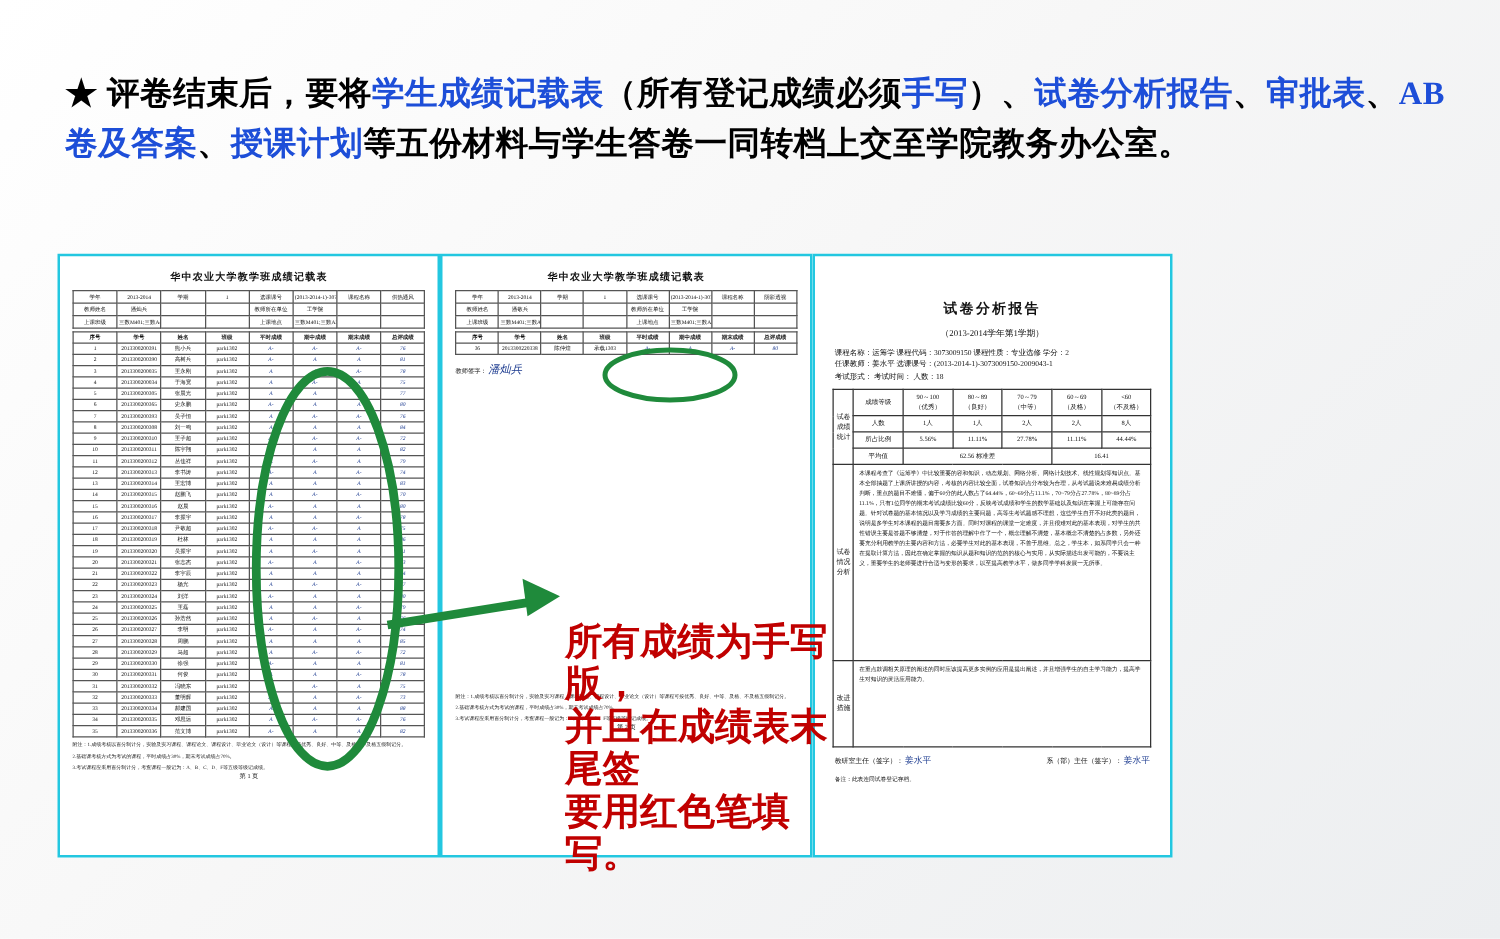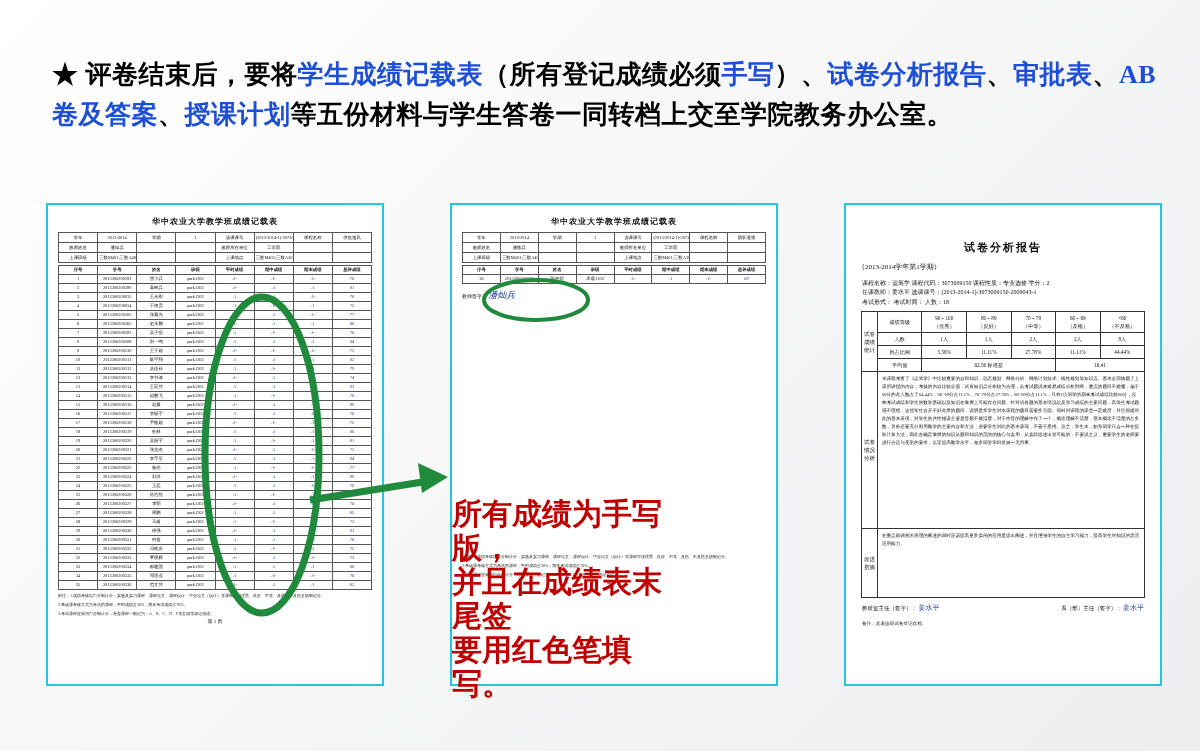--- a/index.html
+++ b/index.html
@@ -12,21 +12,21 @@
   
   .headline{
     position:absolute;left:52px;top:55px;width:1110px;
     font-size:26px;line-height:40px;color:#000;font-weight:bold;
     font-family:"Liberation Serif",serif;
     letter-spacing:0.5px;
   }
   .headline .red{color:#1d4ed8;}
   
   .pages{
-    position:absolute;left:46px;top:203px;width:1116px;height:483px;
+    position:absolute;left:46px;top:203px;width:892px;height:483px;
     display:flex;justify-content:space-between;
   }
   .page{
     background:#fff;border:2px solid #23c7e0;box-sizing:border-box;
     position:relative;overflow:hidden;
   }
   .page.p1{width:338px;height:483px;}
   .page.p2{width:328px;height:483px;}
   .page.p3{width:318px;height:483px;}
   
@@ -51,21 +51,21 @@
   
   .overlay{position:absolute;left:0;top:0;width:1200px;height:751px;pointer-events:none;}
   
   .annot{
     position:absolute;left:452px;top:497px;width:235px;
     color:#c00000;font-size:30px;line-height:34px;font-weight:bold;
     font-family:"Liberation Serif",serif;
   }
   
   .rep-title{text-align:center;font-weight:bold;font-size:11px;margin:26px 0 8px;letter-spacing:2px;}
-  .rep-sub{text-align:left;font-size:7px;margin-bottom:8px;}
+  .rep-sub{text-align:center;font-size:7px;margin-bottom:8px;}
   .rep-line{font-size:6px;margin:2px 0 2px 4px;}
   .reptbl{border-collapse:collapse;width:98%;margin:5px auto 0;table-layout:fixed;}
   .reptbl td{border:0.6px solid #333;font-size:5.2px;padding:2px 1px;text-align:center;line-height:8px;}
   .reptbl td.side{width:13px;font-size:5.5px;}
   .reptbl td.body{text-align:left;padding:3px 4px;line-height:8px;font-size:4.6px;}
   .sigrow{display:flex;justify-content:space-between;font-size:5.5px;margin:6px 4px 0;}
   .sig{font-family:"Liberation Serif",serif;color:#1b3a8f;font-size:7px;}
   .tiny{font-size:4.6px;}
 </style>
 </head>

